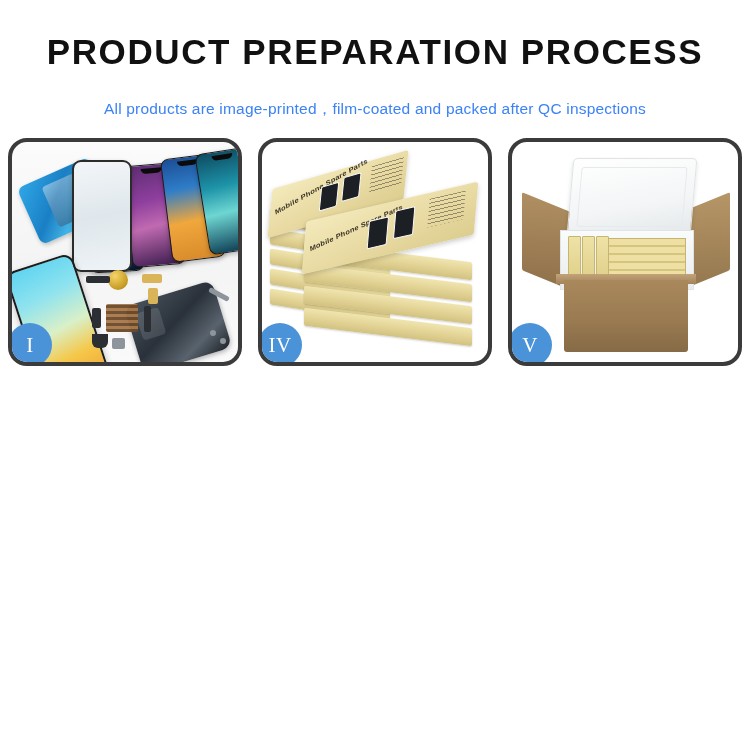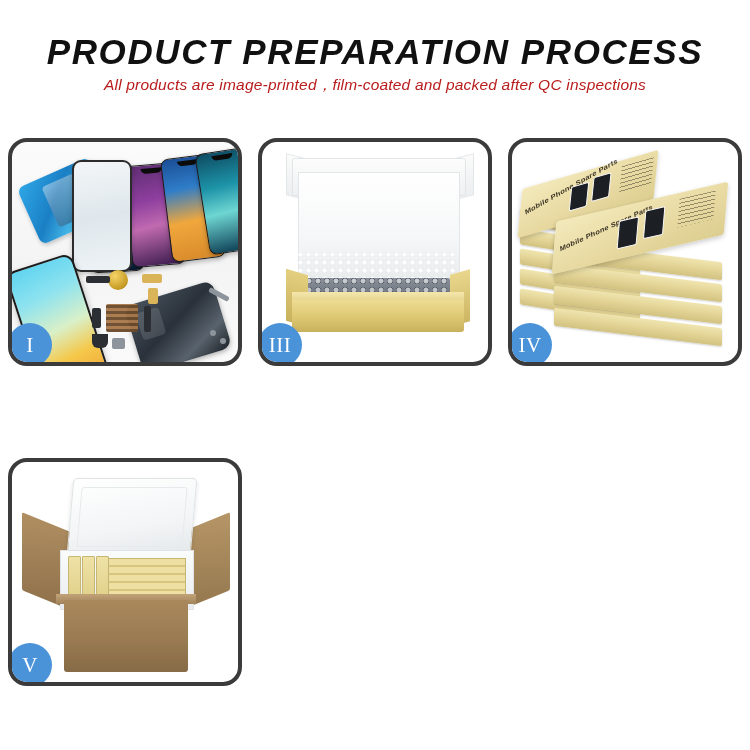--- a/index.html
+++ b/index.html
@@ -4,29 +4,29 @@
 <style>
   html,body{margin:0;padding:0;}
   body{
     width:750px;height:750px;background:#ffffff;
     font-family:"Liberation Sans",sans-serif;
     overflow:hidden;position:relative;
   }
   .page{width:750px;height:750px;position:relative;}
 
   
-  .header{position:absolute;left:0;top:0;width:750px;text-align:center;font-style:italic;}
+  .header{position:absolute;left:0;top:0;width:750px;text-align:center;}
   .title{
     font-size:35px;font-weight:700;color:#111111;
     letter-spacing:1.6px;margin-top:34px;line-height:1;
     white-space:nowrap;
   }
   .subtitle{
-    font-size:15.5px;font-weight:400;color:#b91c1c;
-    margin-top:6px;letter-spacing:.2px;white-space:nowrap;
+    font-size:15.5px;font-weight:400;color:#3b82f6;
+    margin-top:30px;letter-spacing:.2px;white-space:nowrap;
   }
 
   
   .grid{
     position:absolute;left:8px;top:138px;
     width:734px;height:548px;
     display:grid;
     grid-template-columns:repeat(3,234px);
     grid-template-rows:repeat(2,228px);
     column-gap:16px;row-gap:92px;
@@ -371,35 +371,20 @@
         <div class="part grey" style="left:100px;top:196px;width:13px;height:11px;"></div>
         <div class="part" style="left:132px;top:164px;width:7px;height:26px;"></div>
         <div class="part grey" style="left:196px;top:150px;width:22px;height:5px;transform:rotate(28deg);"></div>
         <div class="part grey" style="left:198px;top:188px;width:6px;height:6px;border-radius:50%;"></div>
         <div class="part grey" style="left:208px;top:196px;width:6px;height:6px;border-radius:50%;"></div>
       </div>
       <div class="badge">I</div>
     </div>
 
 
-    <div class="panel p3">
-      <div class="photo">
-        <div class="lidflapL"></div>
-        <div class="lidflapR"></div>
-        <div class="lidback"></div>
-        <div class="foamblock"></div>
-        <div class="foamtex"></div>
-        <div class="bwrap"></div>
-        <div class="traysideL"></div>
-        <div class="traysideR"></div>
-        <div class="traytop"></div>
-        <div class="trayfront"></div>
-      </div>
-      <div class="badge">III</div>
-    </div>
 
     <div class="panel p4">
       <div class="photo">
         <div class="stack">
 
           <div class="bx" style="left:2px;top:62px;width:120px;height:16px;transform:skewY(9deg);"></div>
           <div class="bx" style="left:2px;top:82px;width:120px;height:16px;transform:skewY(9deg);"></div>
           <div class="bx" style="left:2px;top:102px;width:120px;height:16px;transform:skewY(9deg);"></div>
           <div class="bx" style="left:2px;top:122px;width:120px;height:16px;transform:skewY(9deg);"></div>
           <div class="bx" style="left:2px;top:142px;width:120px;height:16px;transform:skewY(9deg);"></div>

